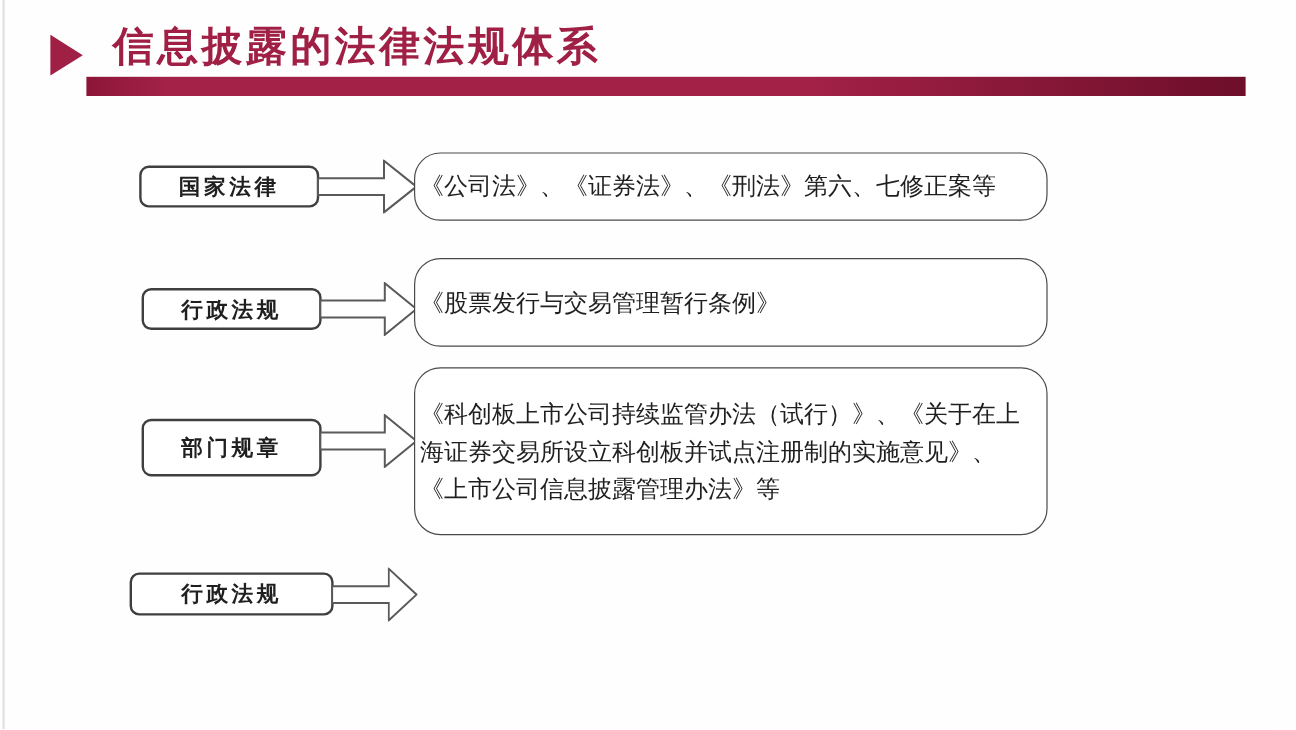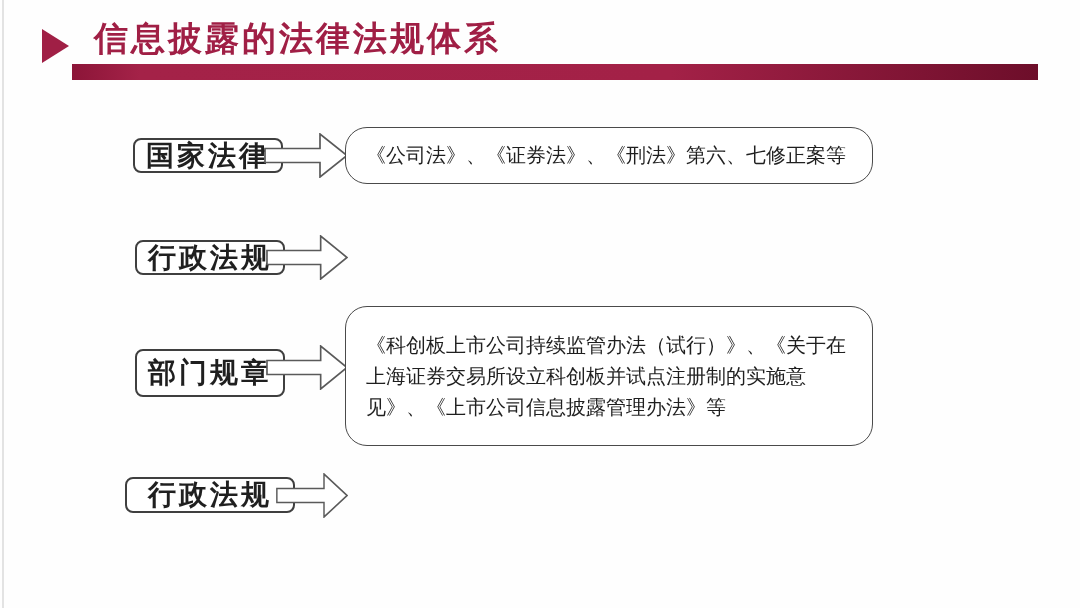--- a/index.html
+++ b/index.html
@@ -35,34 +35,33 @@
     background:linear-gradient(90deg,#8c1538 0%,var(--bar_start,#a42248) 7%,#a32147 62%,var(--bar_end,#6d0e2a) 100%);
   }
   
   .label-box{
     position:absolute;
     box-sizing:border-box;
     border:2px solid #3f3f3f;
     border-radius:8px;
     background:#fff;
     display:flex;align-items:center;justify-content:center;
-    font-size:28px;font-weight:700;
+    font-size:18px;font-weight:700;
     letter-spacing:3px;
     color:var(--text,#1f1f1f);
     white-space:nowrap;
-    margin-left:17px;
   }
   .content-box{
     position:absolute;
     box-sizing:border-box;
     border:1.6px solid #4a4a4a;
     border-radius:22px;
     background:#fff;
     display:flex;align-items:center;
-    padding:8px 20px;
+    padding:8px 4px;
     font-size:20px;font-weight:500;
     line-height:1.55;
     color:var(--text,#1f1f1f);
   }
   .flow-arrow{position:absolute;}
   .flow-arrow polygon{
     fill:#ffffff;
     stroke:#5a5a5a;
     stroke-width:1.7;
     stroke-linejoin:miter;
@@ -87,20 +86,23 @@
   <div class="content-box" style="left:345px;top:127px;width:528px;height:57px;">
     <span>《公司法》、《证券法》、《刑法》第六、七修正案等</span>
   </div>
 
   <div class="label-box" style="left:118px;top:240px;width:150px;height:35px;">
     <span>行政法规</span>
   </div>
   <svg class="flow-arrow" style="left:266px;top:235px;" width="82" height="45" viewBox="0 0 84 45" preserveAspectRatio="none">
     <polygon points="1,15.5 56,15.5 56,1 83,22.5 56,44 56,29.5 1,29.5"></polygon>
   </svg>
+  <div class="content-box" style="left:345px;top:215px;width:528px;height:74px;">
+    <span>《股票发行与交易管理暂行条例》</span>
+  </div>
 
   <div class="label-box" style="left:118px;top:349px;width:150px;height:48px;">
     <span>部门规章</span>
   </div>
   <svg class="flow-arrow" style="left:266px;top:345px;" width="82" height="45" viewBox="0 0 84 45" preserveAspectRatio="none">
     <polygon points="1,15.5 56,15.5 56,1 83,22.5 56,44 56,29.5 1,29.5"></polygon>
   </svg>
   <div class="content-box" style="left:345px;top:306px;width:528px;height:140px;align-items:center;">
     <span>《科创板上市公司持续监管办法（试行）》、《关于在上海证券交易所设立科创板并试点注册制的实施意见》、《上市公司信息披露管理办法》等</span>
   </div>

